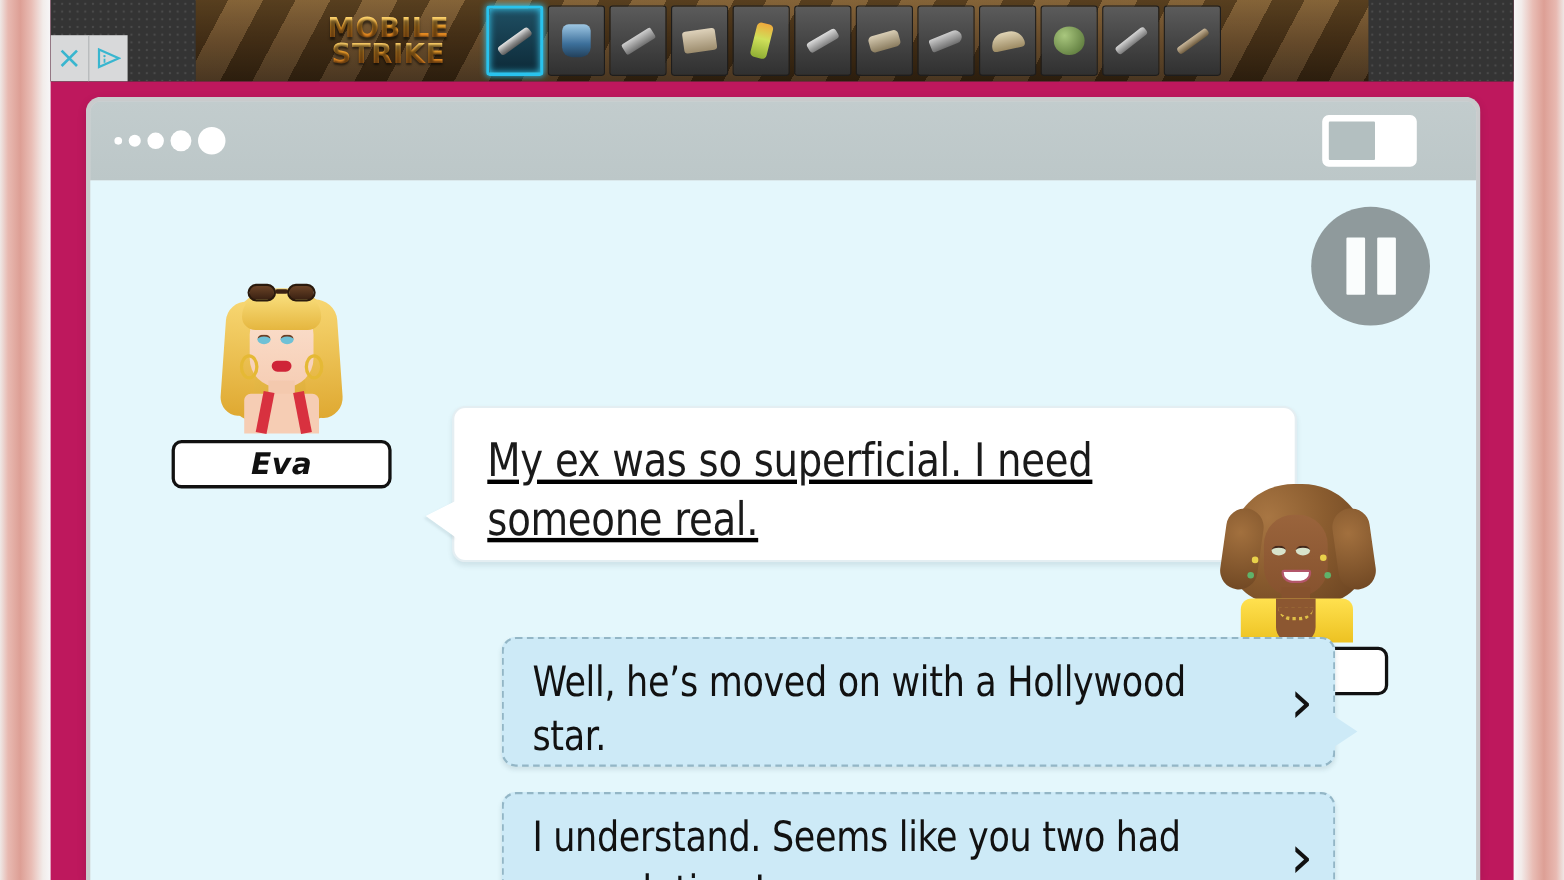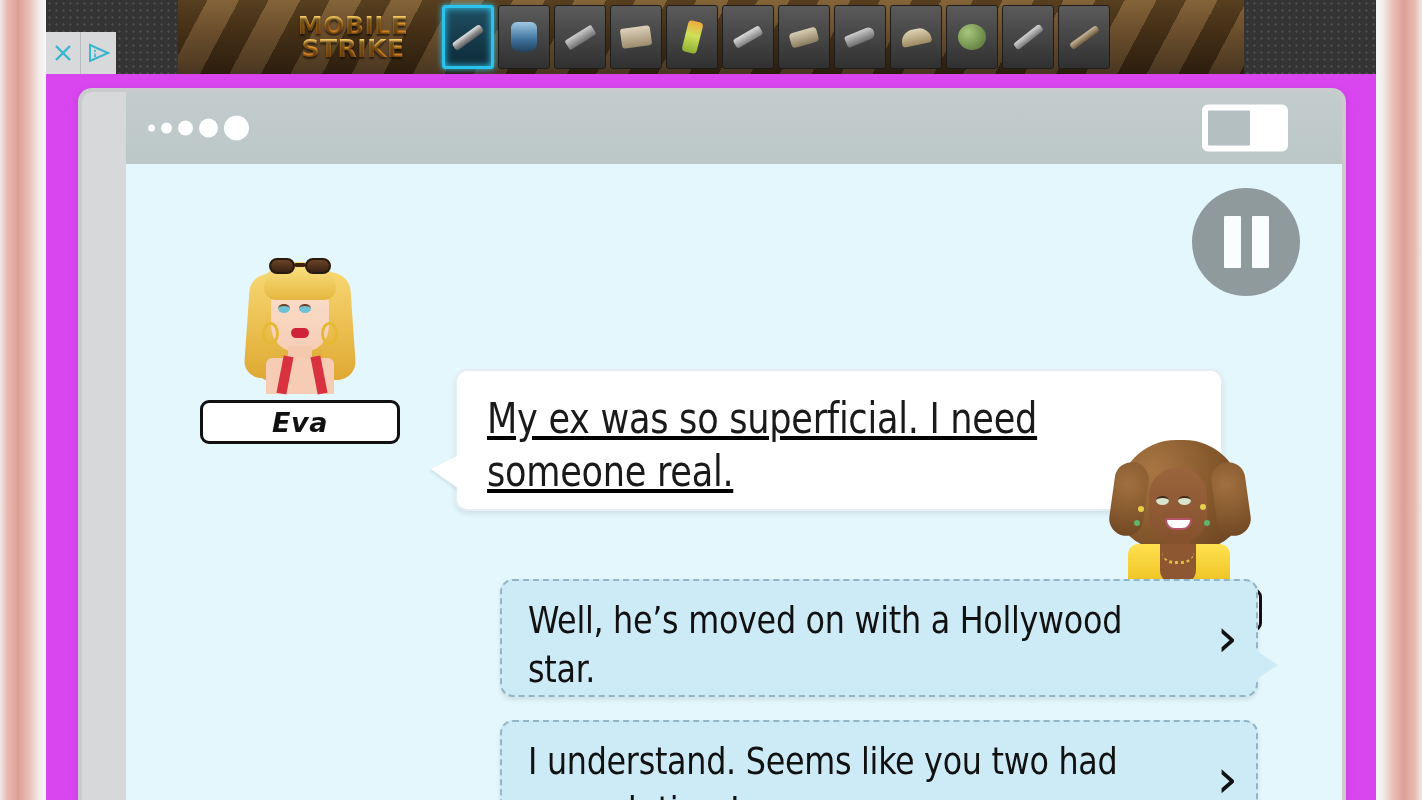--- a/index.html
+++ b/index.html
@@ -1,20 +1,20 @@
 <!DOCTYPE html>
 <html><head>
 <meta charset="utf-8">
 <style>
   * { margin:0; padding:0; box-sizing:border-box; }
   html,body { width:1422px; height:800px; overflow:hidden;
     font-family:"Liberation Sans", sans-serif; background:#f3f4f6; }
 
   
-  #root { position:relative; width:1422px; height:800px; background:#d946ef; }
+  #root { position:relative; width:1422px; height:800px; background:#be185d; }
 
   
   .edge-stripe { position:absolute; top:0; height:800px; width:46px; }
   .edge-stripe.left { left:0;
     background:linear-gradient(90deg,#efe8e6 0%,#e8b9b1 16%,#dd9f95 40%,#e9bdb5 62%,#f2ecea 85%,#f7f7f8 100%); }
   .edge-stripe.right { right:0;
     background:linear-gradient(270deg,#efe8e6 0%,#e8b9b1 16%,#dd9f95 40%,#e9bdb5 62%,#f2ecea 85%,#f7f7f8 100%); }
 
   
   #ad-banner { position:absolute; left:46px; top:0; width:1330px; height:74px;
@@ -81,21 +81,21 @@
     box-shadow:0 0 10px rgba(0,0,0,.55), inset 0 2px 1px rgba(255,255,255,.45);
     display:flex; align-items:center; justify-content:center; }
   .ad-cta span { font-family:"DejaVu Sans", sans-serif; font-weight:bold;
     font-size:22px; letter-spacing:1.5px; color:#fff;
     text-shadow:1px 1px 0 #6d0007, 2px 2px 3px rgba(0,0,0,.7); }
 
   
   #game-panel { position:absolute; left:78px; top:88px; width:1268px; height:712px;
     background:#d6d8d9; border-radius:14px 14px 0 0;
     border:4px solid #c9cbcc; border-bottom:none;
-    box-shadow:0 2px 8px rgba(0,0,0,.10); overflow:hidden;padding-left:44px; }
+    box-shadow:0 2px 8px rgba(0,0,0,.10); overflow:hidden; }
   #status-bar { position:relative; height:72px;
     background:linear-gradient(180deg,#c2cccd 0%,#bcc7c8 100%); }
   #progress-dots { position:absolute; left:22px; top:50%; transform:translateY(-50%);
     display:flex; align-items:center; gap:6px; }
   #progress-dots i { display:block; border-radius:50%; background:#ffffff; }
   #battery { position:absolute; right:46px; top:50%; transform:translateY(-50%);
     width:94px; height:47px; }
   #battery .shell { width:86px; height:47px; border:6px solid #fff; border-radius:6px;
     background:#fff; position:relative; }
   #battery .fill { position:absolute; left:0; top:0; bottom:0; background:#b3bfc0;

